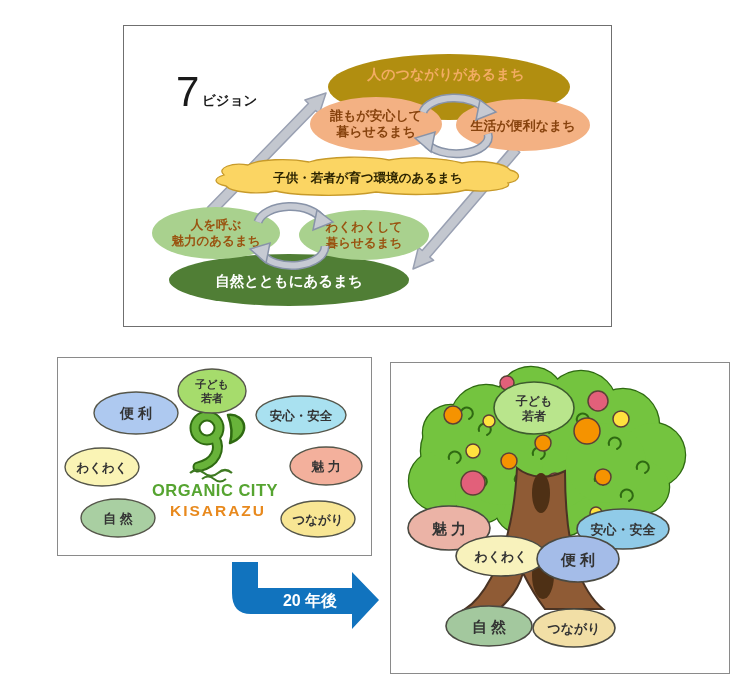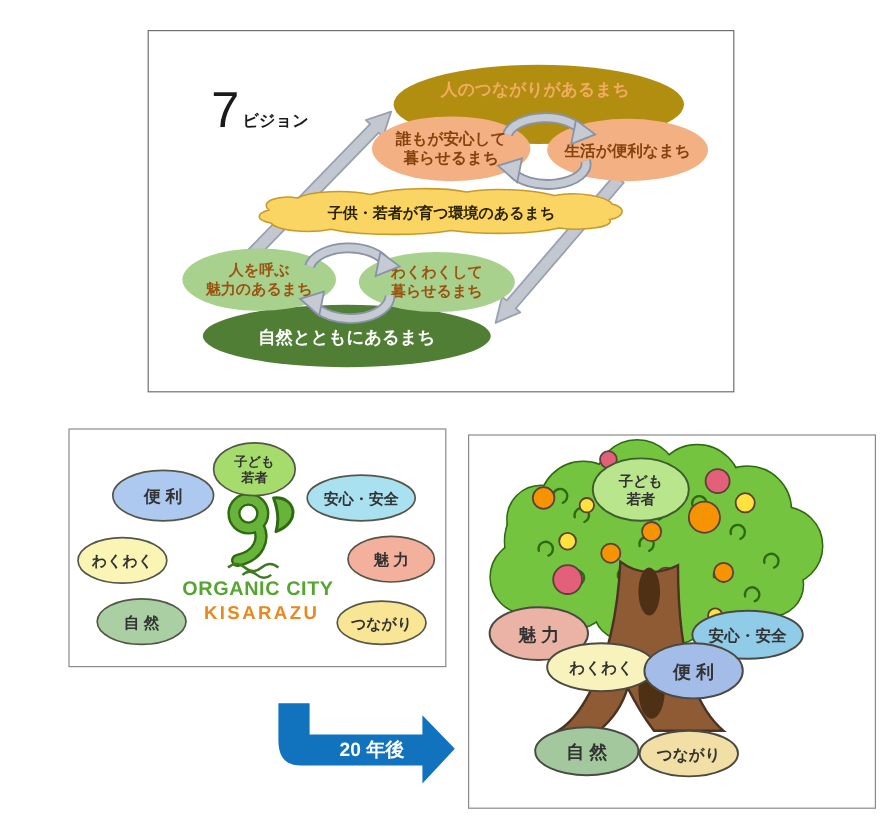--- a/index.html
+++ b/index.html
@@ -109,21 +109,21 @@
       <text class="hand" x="268" y="113" font-size="13" text-anchor="middle">魅 力</text>
 
       <ellipse cx="60" cy="160" rx="37" ry="19" stroke="#55564A" stroke-width="1.4" fill="#A9CFA2"></ellipse>
       <text class="hand" x="60" y="165" font-size="13" text-anchor="middle">自 然</text>
 
       <ellipse cx="260" cy="161" rx="37" ry="18" stroke="#55564A" stroke-width="1.4" fill="#F8E694"></ellipse>
       <text class="hand" x="260" y="166" font-size="12.5" text-anchor="middle">つながり</text>
     </svg>
   </div>
 
-  <div class="panel" id="transition-arrow" style="border:none;background:transparent;margin-top:24px;">
+  <div class="panel" id="transition-arrow" style="border:none;background:transparent;">
     <svg width="165" height="85" viewBox="0 0 165 85">
       <path d="M 7 7 L 33 7 L 33 33 L 127 33 L 127 17 L 154 45 L 127 74 L 127 59 L 26 59 Q 7 59 7 38 Z" fill="#1173BE"></path>
       <text x="85" y="51" font-size="16" font-weight="bold" text-anchor="middle" fill="#FFFFFF">20 年後</text>
     </svg>
   </div>
 
   <div class="panel" id="future-panel">
     <svg width="338" height="310" viewBox="0 0 338 310">
 
       <g fill="#74C43F" stroke="#2F6A12" stroke-width="2.5">

